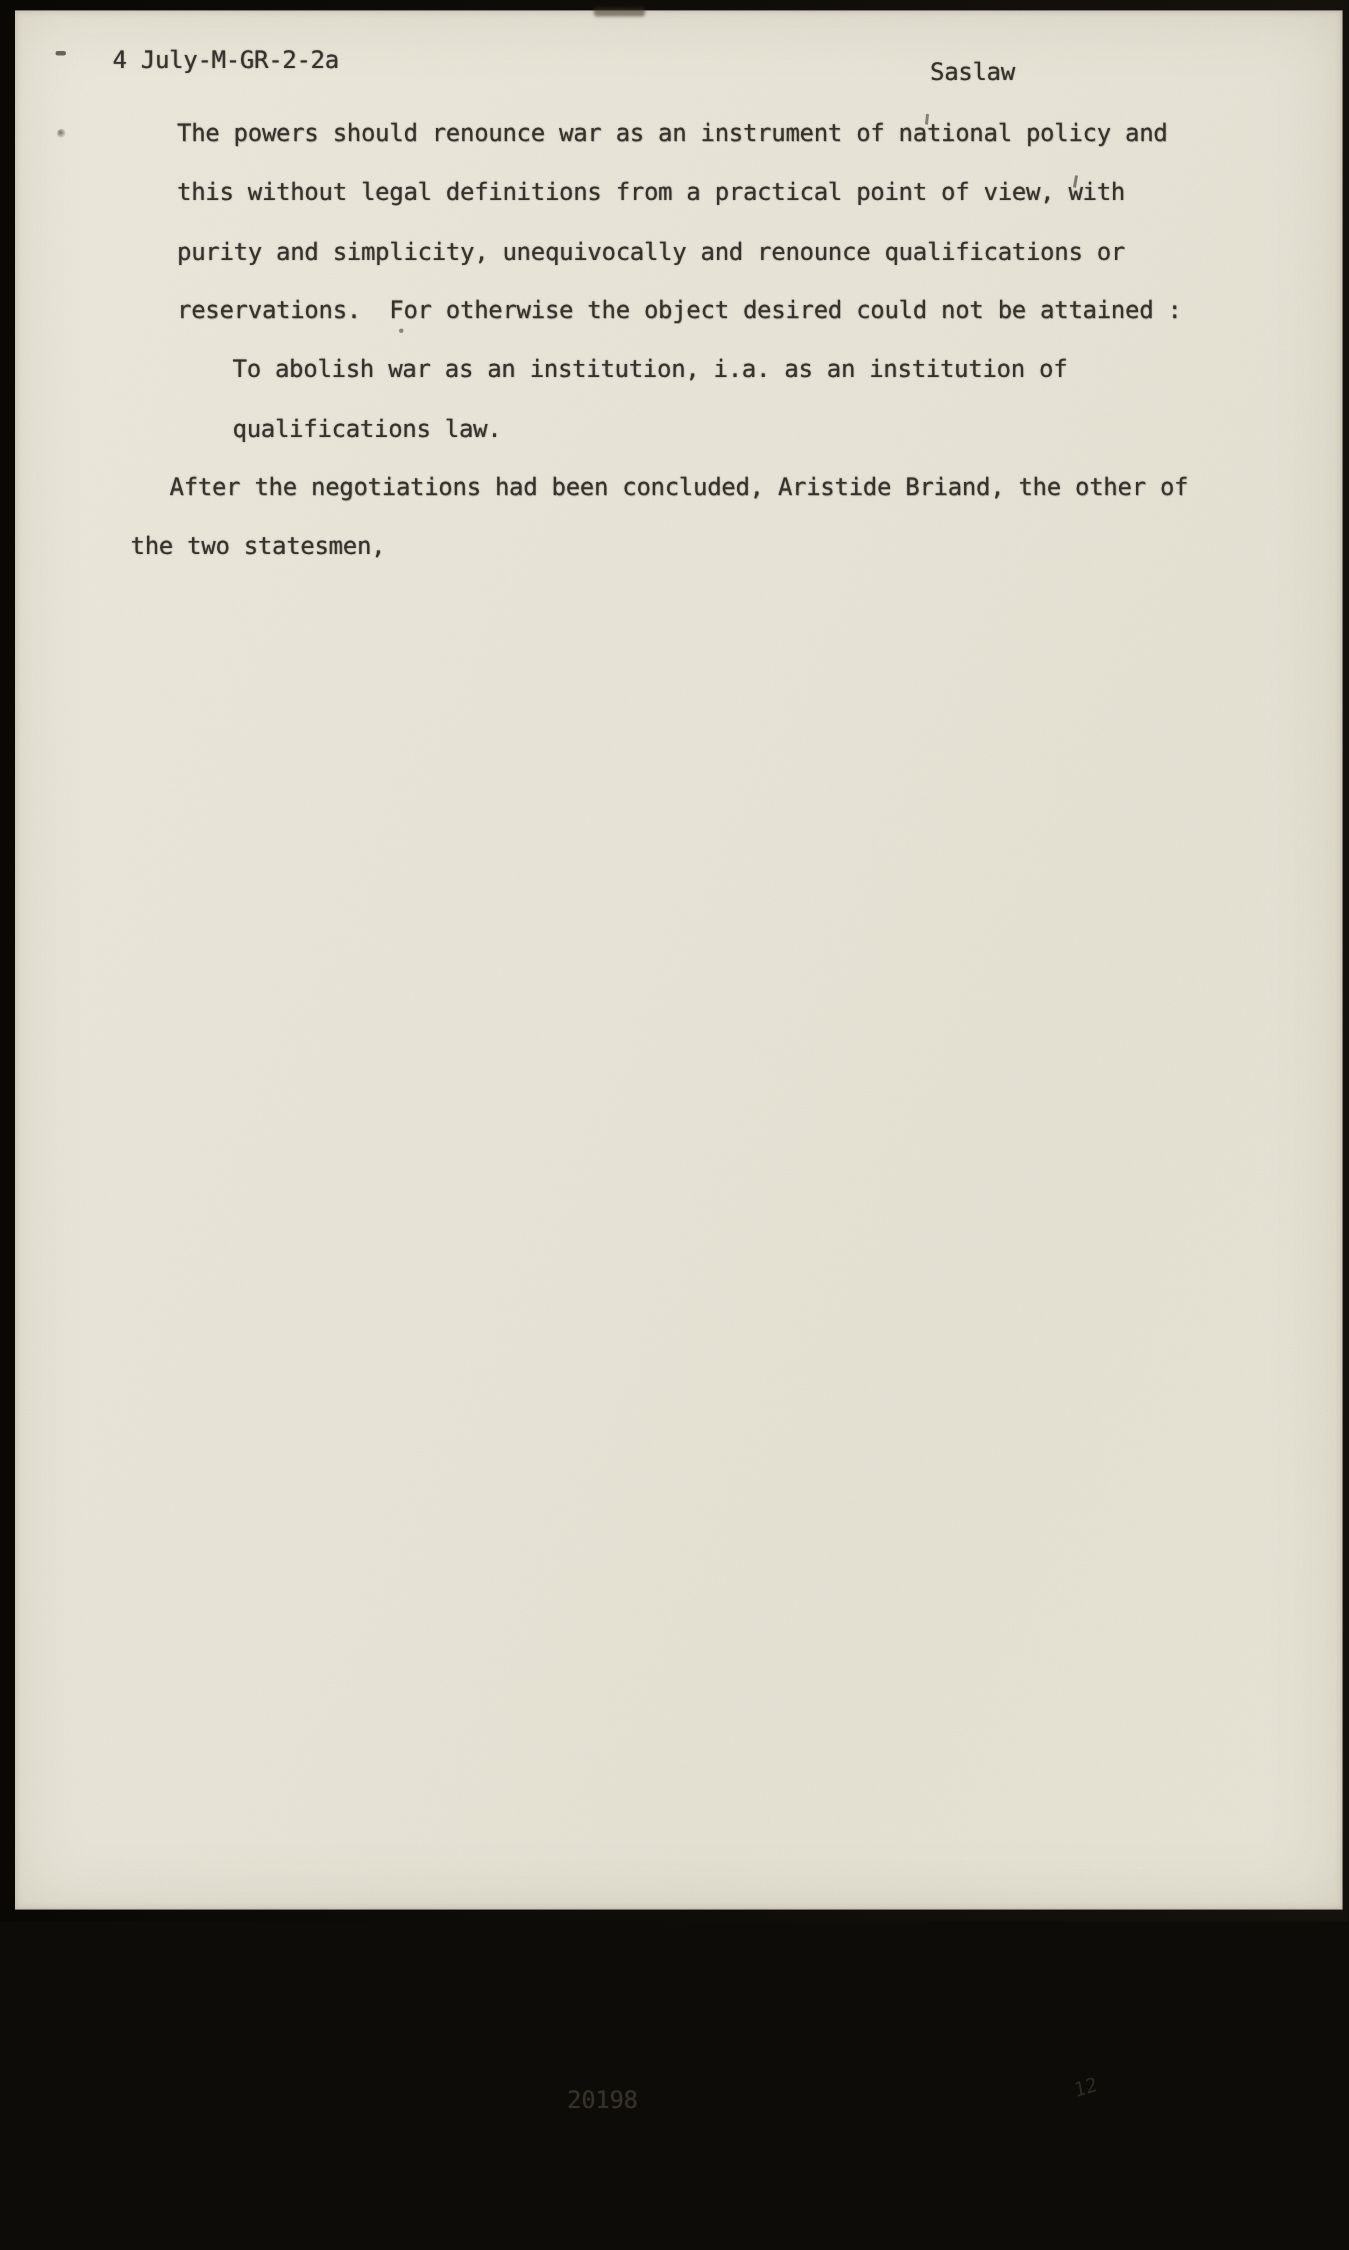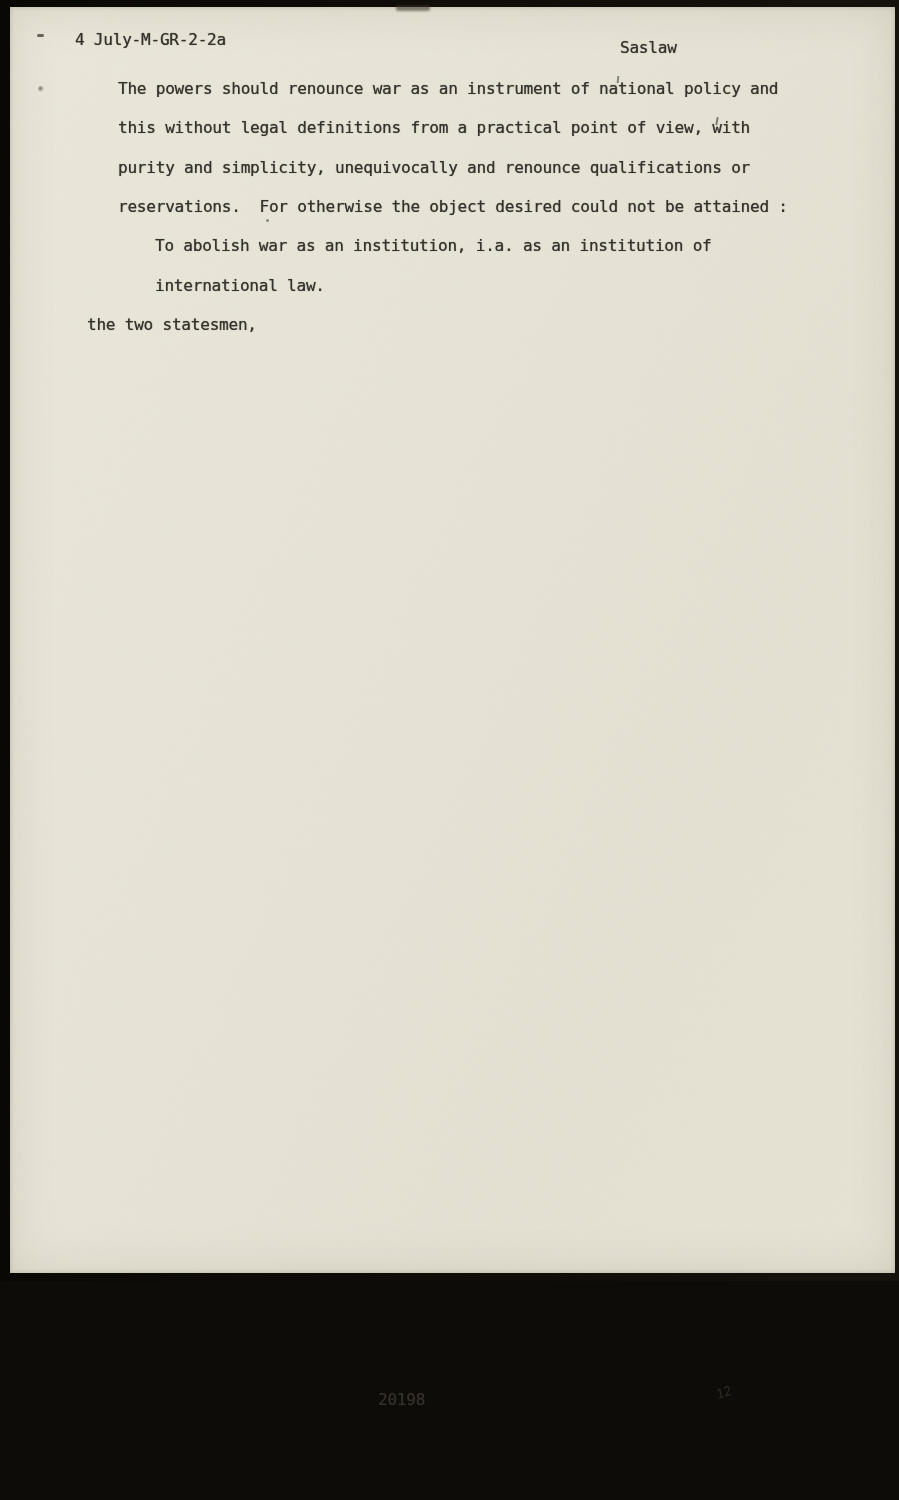--- a/index.html
+++ b/index.html
@@ -99,21 +99,22 @@
     <div class="typed header-left">4 July-M-GR-2-2a</div>
 
     <div class="typed header-right">Saslaw</div>
 
     <div class="lines-block">
         <div class="typed-line indent-quote">The powers should renounce war as an instrument of national policy and</div>
         <div class="typed-line indent-quote">this without legal definitions from a practical point of view, with</div>
         <div class="typed-line indent-quote">purity and simplicity, unequivocally and renounce qualifications or</div>
         <div class="typed-line indent-quote">reservations.  For otherwise the object desired could not be attained :</div>
         <div class="typed-line indent-deep">To abolish war as an institution, i.a. as an institution of</div>
-        <div class="typed-line indent-deep">international law.</div>
+        <div class="typed-line indent-deep">qualifications law.</div>
+        <div class="typed-line indent-para">After the negotiations had been concluded, Aristide Briand, the other of</div>
         <div class="typed-line indent-margin">the two statesmen,</div>
       </div>
 
     <div class="typed page-number">20198</div>
 
     <div class="faint-mark">12</div>
 
     <div class="speck speck-a"></div>
     <div class="speck speck-b"></div>
     <div class="speck speck-c"></div>

